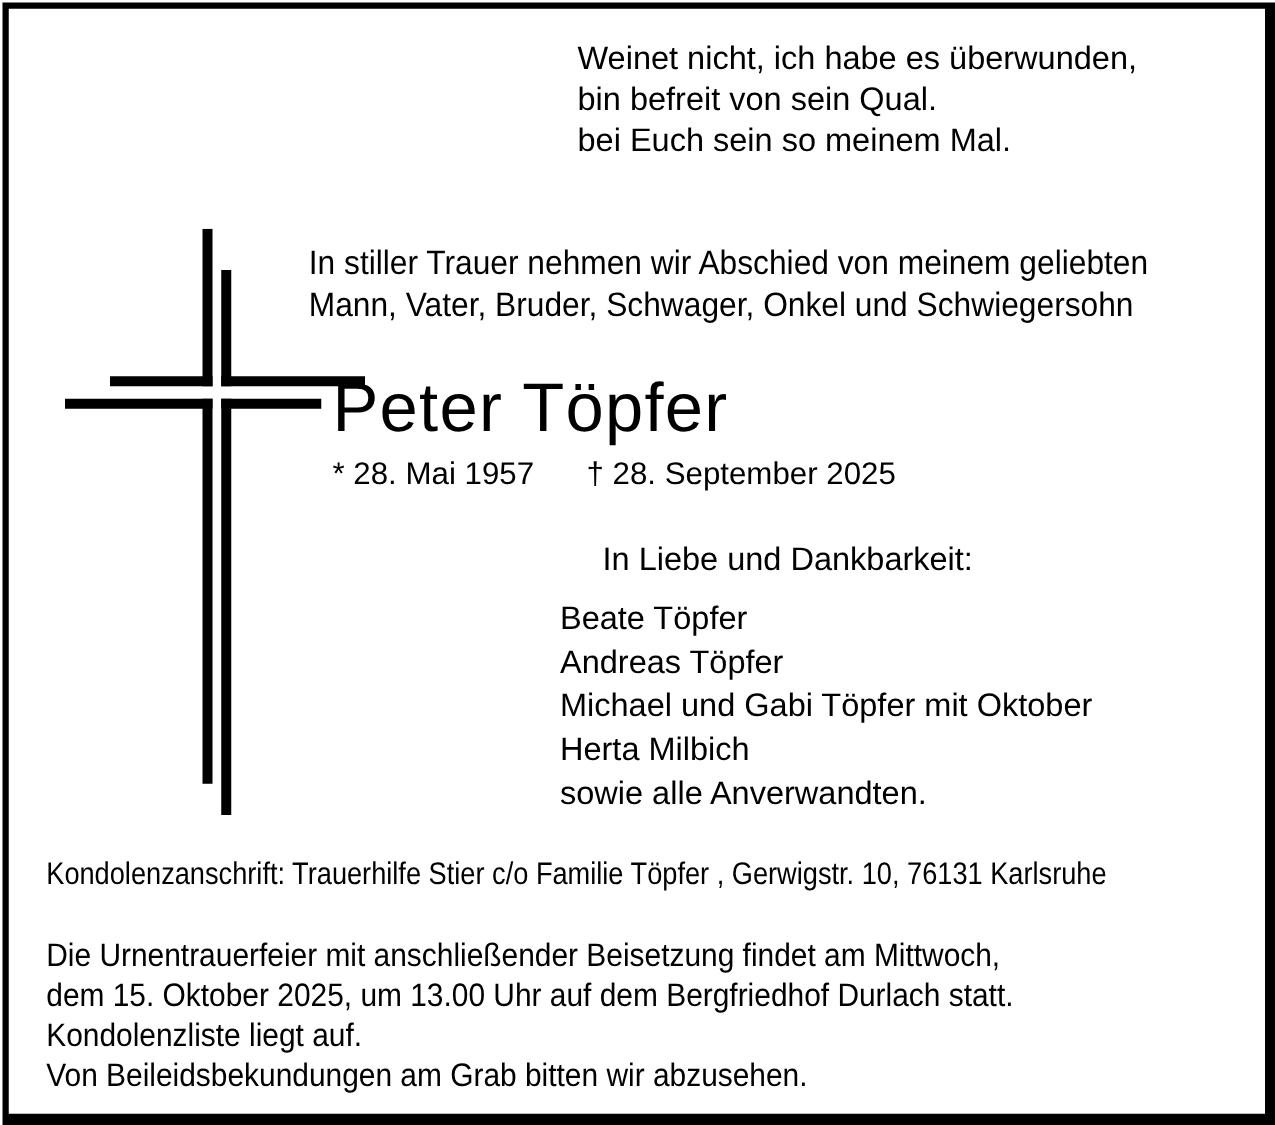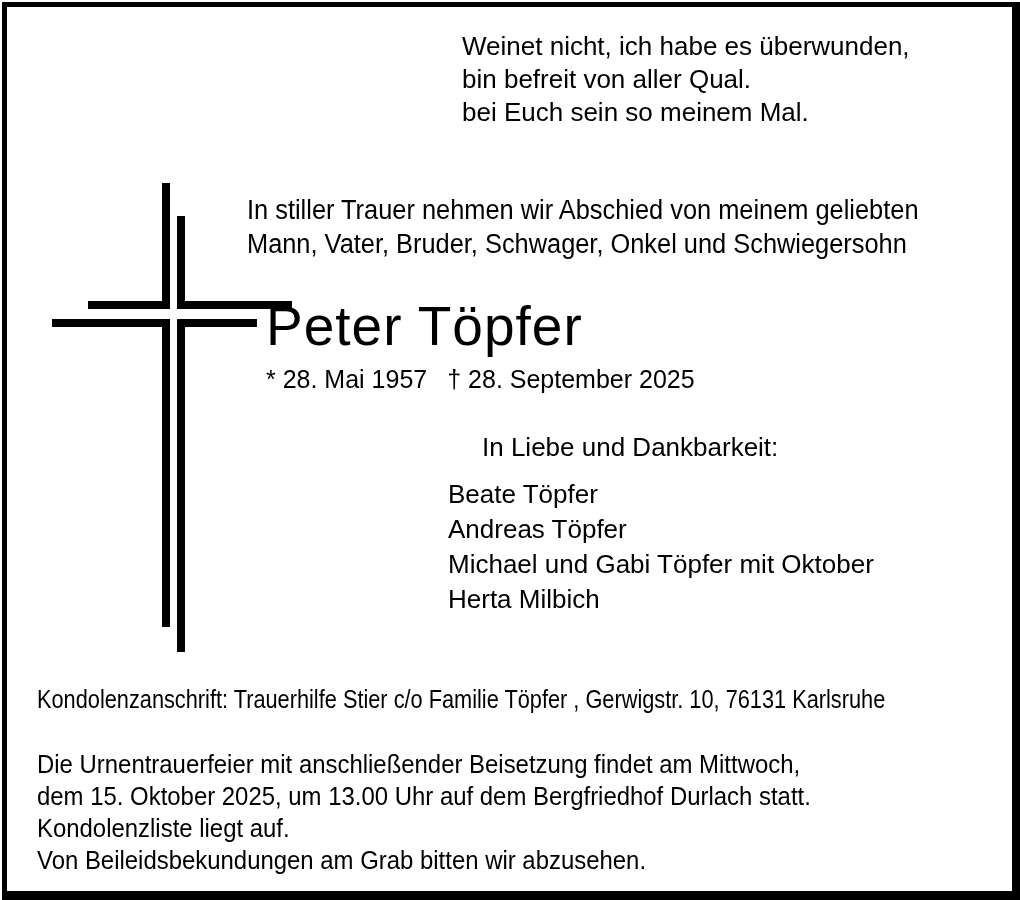--- a/index.html
+++ b/index.html
@@ -25,21 +25,21 @@
   }
   .abs { position: absolute; }
   .poem { left: 462px; top: 30px; font-size: 26px; line-height: 33px; }
   .intro {
     left: 247px; top: 193px; font-size: 27px; line-height: 34px;
     white-space: nowrap; transform: scaleX(0.94); transform-origin: 0 0;
   }
   .center-block { left: 266px; top: 296px; width: 720px; text-align: left; }
   .deceased-name { font-size: 55px; line-height: 60px; letter-spacing: 1px; }
   .life-dates { font-size: 25px; margin-top: 9px; }
-  .death-date { margin-left: 20px; }
+  .death-date { margin-left: 42px; }
   .dedication { left: 462px; top: 432px; font-size: 26px; margin-left: 20px; }
   .mourners { left: 448px; top: 477px; font-size: 26px; line-height: 35px; }
   .condolence {
     left: 37px; top: 685px; font-size: 25px; white-space: nowrap;
     transform: scaleX(0.87); transform-origin: 0 0;
   }
   .funeral {
     left: 37px; top: 748px; font-size: 26px; line-height: 32px;
     white-space: nowrap; transform: scaleX(0.92); transform-origin: 0 0;
   }
@@ -58,21 +58,21 @@
     <rect x="125" y="33" width="8" height="93" fill="#000"></rect>
     <rect x="125" y="136" width="8" height="333" fill="#000"></rect>
     <rect x="36" y="118" width="82" height="8" fill="#000"></rect>
     <rect x="125" y="118" width="115" height="8" fill="#000"></rect>
     <rect x="0" y="136" width="118" height="8" fill="#000"></rect>
     <rect x="125" y="136" width="80" height="8" fill="#000"></rect>
   </svg>
 
   <div class="abs poem">
     <div>Weinet nicht, ich habe es überwunden,</div>
-    <div>bin befreit von aller Qual.</div>
+    <div>bin befreit von sein Qual.</div>
     <div>bei Euch sein so meinem Mal.</div>
   </div>
 
   <div class="abs intro">
     <div>In stiller Trauer nehmen wir Abschied von meinem geliebten</div>
     <div>Mann, Vater, Bruder, Schwager, Onkel und Schwiegersohn</div>
   </div>
 
   <div class="abs center-block">
     <div class="deceased-name">Peter Töpfer</div>
@@ -81,20 +81,21 @@
     </div>
   </div>
 
   <div class="abs dedication">In Liebe und Dankbarkeit:</div>
 
   <div class="abs mourners">
     <div>Beate Töpfer</div>
     <div>Andreas Töpfer</div>
     <div>Michael und Gabi Töpfer mit Oktober</div>
     <div>Herta Milbich</div>
+    <div>sowie alle Anverwandten.</div>
   </div>
 
   <div class="abs condolence">Kondolenzanschrift: Trauerhilfe Stier c/o Familie Töpfer , Gerwigstr. 10, 76131 Karlsruhe</div>
 
   <div class="abs funeral">
     <div>Die Urnentrauerfeier mit anschließender Beisetzung findet am Mittwoch,</div>
     <div>dem 15. Oktober 2025, um 13.00 Uhr auf dem Bergfriedhof Durlach statt.</div>
     <div>Kondolenzliste liegt auf.</div>
     <div>Von Beileidsbekundungen am Grab bitten wir abzusehen.</div>
   </div>

